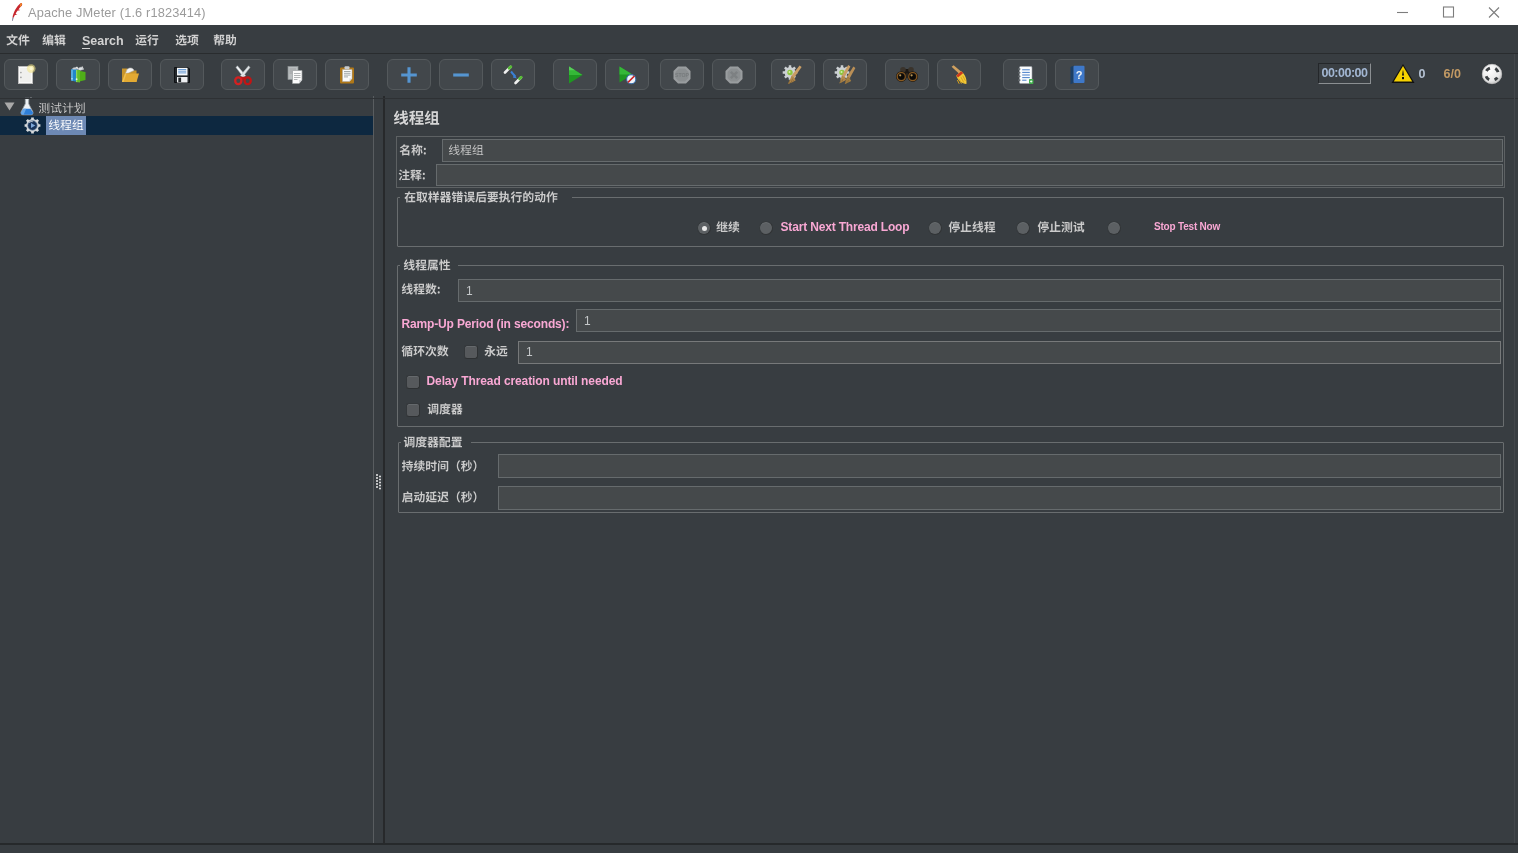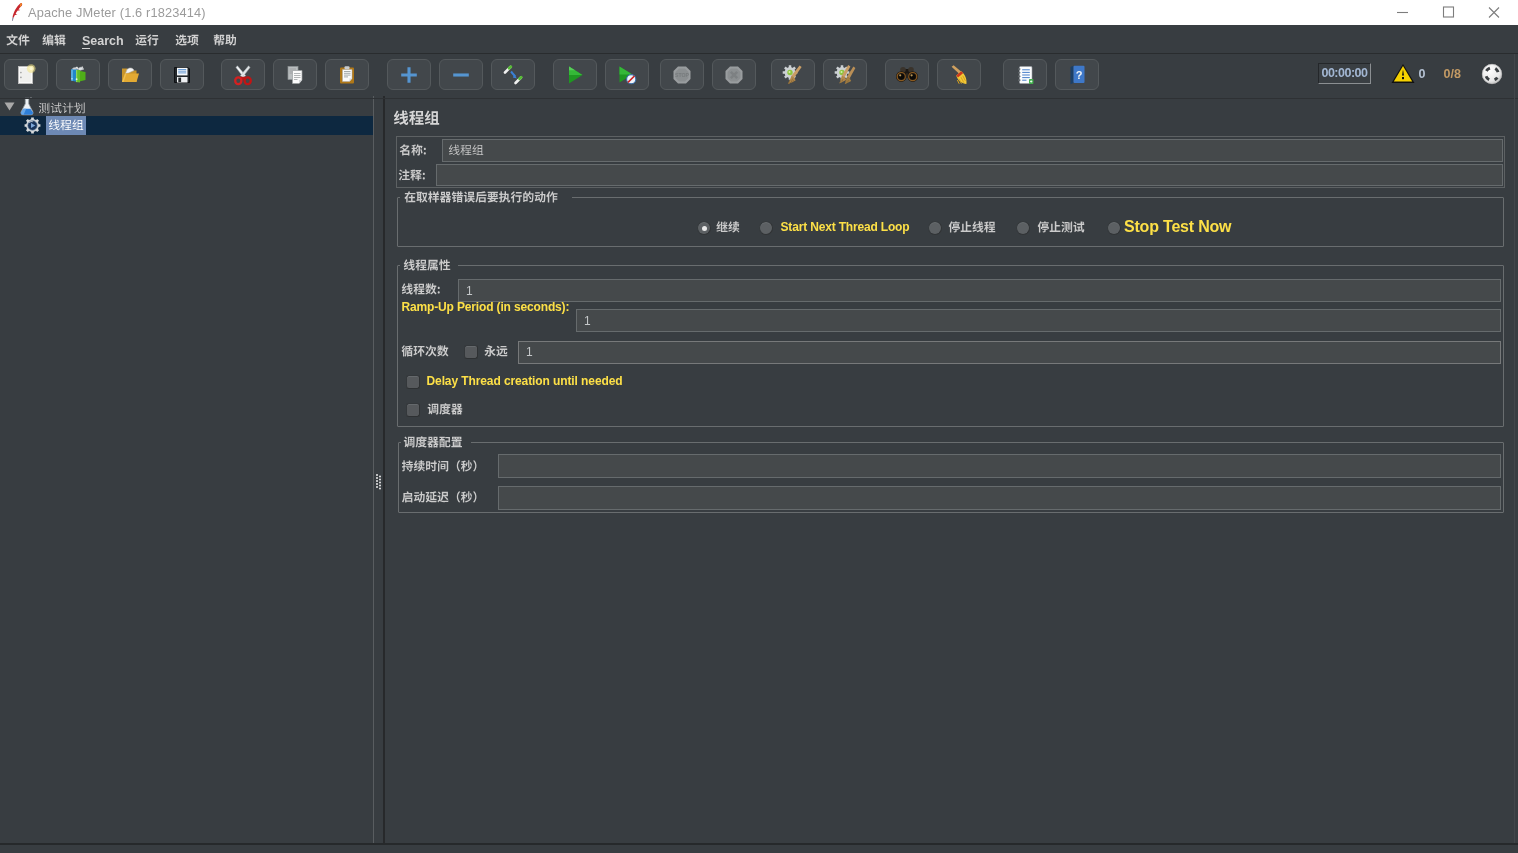--- a/index.html
+++ b/index.html
@@ -1,20 +1,20 @@
 <!DOCTYPE html>
 <html><head><meta charset="utf-8"><style>
 *{margin:0;padding:0;box-sizing:border-box}
 html,body{width:1518px;height:853px;overflow:hidden}
 body{font-family:"Liberation Sans",sans-serif;background:#383d41;position:relative}
 .ab{position:absolute}
 .btn{position:absolute;top:59px;width:44px;height:31px;background:#42474b;border:1px solid #54595c;border-radius:6px}
 .btn svg{position:absolute;left:50%;top:50%;transform:translate(-50%,-50%)}
 .inp{position:absolute;background:#45494b;border:1px solid #666b6d;color:#c4c7c9;font-size:12px;line-height:20px;padding-left:7px}
-.lat{position:absolute;color:#fde047;font-weight:bold;font-size:12px;line-height:14px;white-space:pre}
+.lat{position:absolute;color:#f9a8d4;font-weight:bold;font-size:12px;line-height:14px;white-space:pre}
 .grp{position:absolute;border:1px solid #696d6f;border-radius:1px}
 .cb{position:absolute;width:14px;height:14px;background:#56595c;border-radius:3px;border:1px solid #34383b;border-right-color:#2e3133;border-bottom-color:#2e3133;box-shadow:inset 0 1px 0 #65696c}
 .radio{position:absolute;width:14px;height:14px;border-radius:50%;background:#5c6063;border:1px solid #35393c;border-right-color:#303335;border-bottom-color:#303335;box-shadow:inset 0 1px 0 #696d70}
 </style></head><body>
 
 <div class="ab" style="left:0;top:0;width:1518px;height:25px;background:#ffffff"></div>
 <svg class="ab" style="left:8px;top:2px" width="18" height="21" viewBox="0 0 18 21">
 <path d="M12.6 1.2 C10.8 2.6 8.6 5.2 7.2 7.8 C5.8 10.4 4.9 13.2 4.5 15.4 L5.6 15.8 C5.9 14.9 6.3 13.9 6.9 12.9 C7.6 13.0 8.6 12.8 9.4 12.1 C8.8 12.2 8.1 12.1 7.6 11.8 C8.2 10.7 8.9 9.6 9.7 8.6 C10.5 8.7 11.6 8.4 12.3 7.7 C11.7 7.8 11.0 7.8 10.5 7.5 C11.3 6.4 12.2 5.4 13.0 4.6 C13.6 4.1 14.1 3.2 14.2 2.4 C14.3 1.5 13.6 0.6 12.6 1.2 Z" fill="#c7262d"></path>
 <path d="M13.4 1.1 C13.9 1.5 14.0 2.3 13.6 3.1 L12.1 5.0 C11.4 4.0 12.2 2.0 13.4 1.1 Z" fill="#f69923"></path>
 <path d="M4.5 15.4 L4.2 18.9 L4.7 19.0 L5.6 15.8 Z" fill="#6d6582"></path>
@@ -247,21 +247,21 @@
     </svg>
   </div>
 <div class="ab" style="left:1318px;top:63px;width:53px;height:21px;background:#3a3f43;border-top:1.5px solid #24272a;border-left:1.5px solid #24272a;border-right:1.5px solid #8b8f92;border-bottom:1.5px solid #8b8f92;color:#a3b7d3;font-weight:bold;font-size:12.5px;line-height:18px;text-align:center;letter-spacing:-0.5px">00:00:00</div>
 <svg class="ab" style="left:1390px;top:62px" width="26" height="23" viewBox="0 0 26 23">
 <path d="M13 2 L24.5 21 H1.5 Z" fill="#111"></path>
     <path d="M13 4 L22.2 19.6 H3.8 Z" fill="#f5d100"></path>
 <path d="M13 7.5 L14 13.5 H12 Z" fill="#111"></path>
     <rect x="12" y="15" width="2" height="2.2" fill="#111"></rect>
   </svg>
 <div class="lat" style="left:1418.5px;top:67px;font-size:12.5px;color:#b5c2d3">0</div>
-<div class="lat" style="left:1443.5px;top:67px;font-size:12.5px;color:#c39a64">0/8</div>
+<div class="lat" style="left:1443.5px;top:67px;font-size:12.5px;color:#c39a64">6/0</div>
 <svg class="ab" style="left:1481px;top:63px" width="22" height="22" viewBox="0 0 22 22">
 <defs>
       <radialGradient id="sp" cx="38%" cy="32%" r="75%">
         <stop offset="0" stop-color="#ffffff"></stop>
         <stop offset=".7" stop-color="#e8e8e8"></stop>
         <stop offset="1" stop-color="#b9b9b9"></stop>
       </radialGradient>
     </defs>
 <circle cx="11" cy="11" r="10" fill="url(#sp)"></circle>
 <circle cx="11" cy="11" r="9.7" fill="none" stroke="#b5b5b5" stroke-width=".7"></circle>
@@ -365,35 +365,35 @@
       <path d="M6.0 -6.7H9.3V-6.0H6.0ZM4.7 -7.6V-5.1H10.7V-7.6ZM2.8 -10.2C2.2 -8.4 1.3 -6.7 0.3 -5.6C0.5 -5.3 0.9 -4.5 1.0 -4.2C1.2 -4.4 1.4 -4.7 1.6 -5.0V1.1H3.0V-7.1C3.3 -7.8 3.7 -8.5 3.9 -9.3V-8.1H11.5V-9.3H8.5C8.4 -9.6 8.2 -10.0 8.0 -10.3L6.7 -9.9C6.8 -9.7 6.9 -9.5 7.0 -9.3H3.9L4.1 -9.7ZM3.7 -4.6V-2.4H4.9V-1.7H7.0V-0.4C7.0 -0.2 6.9 -0.2 6.7 -0.2C6.5 -0.2 5.8 -0.2 5.3 -0.2C5.4 0.1 5.6 0.6 5.7 1.0C6.6 1.0 7.3 1.0 7.8 0.9C8.3 0.7 8.4 0.3 8.4 -0.3V-1.7H10.3V-2.4H11.6V-4.6ZM4.9 -2.8V-3.5H10.3V-2.8Z M14.0 -7.7V-1.0H12.5V0.5H23.5V-1.0H19.3V-5.0H22.8V-6.4H19.3V-10.2H17.7V-1.0H15.5V-7.7Z M24.6 -0.9 24.9 0.5C26.0 0.1 27.5 -0.4 28.9 -0.9L28.7 -2.1C27.2 -1.6 25.6 -1.1 24.6 -0.9ZM32.5 -9.3C33.0 -9.0 33.6 -8.5 34.0 -8.2L34.8 -9.0C34.5 -9.3 33.8 -9.8 33.3 -10.1ZM24.9 -5.0C25.1 -5.1 25.4 -5.1 26.4 -5.3C26.0 -4.7 25.7 -4.3 25.5 -4.1C25.1 -3.6 24.8 -3.4 24.5 -3.3C24.7 -2.9 24.9 -2.3 25.0 -2.0C25.3 -2.2 25.8 -2.4 28.7 -2.9C28.7 -3.2 28.7 -3.8 28.7 -4.1L26.8 -3.8C27.7 -4.8 28.5 -5.9 29.1 -7.0L27.9 -7.8C27.7 -7.3 27.5 -6.9 27.2 -6.5L26.2 -6.4C26.9 -7.3 27.6 -8.5 28.0 -9.5L26.7 -10.2C26.2 -8.8 25.4 -7.4 25.2 -7.0C24.9 -6.6 24.7 -6.4 24.4 -6.3C24.6 -5.9 24.8 -5.2 24.9 -5.0ZM34.3 -4.2C34.0 -3.6 33.5 -3.1 33.0 -2.7C32.9 -3.1 32.8 -3.6 32.7 -4.2L35.5 -4.7L35.2 -6.0L32.5 -5.5L32.4 -6.6L35.1 -7.0L34.9 -8.3L32.3 -7.9C32.3 -8.7 32.3 -9.5 32.3 -10.2H30.9C30.9 -9.4 30.9 -8.5 30.9 -7.7L29.2 -7.4L29.4 -6.1L31.0 -6.4L31.1 -5.2L28.9 -4.8L29.2 -3.6L31.3 -3.9C31.4 -3.1 31.6 -2.4 31.8 -1.7C30.8 -1.1 29.7 -0.6 28.5 -0.3C28.8 0.0 29.2 0.5 29.4 0.9C30.4 0.5 31.4 0.1 32.3 -0.5C32.7 0.5 33.3 1.1 34.1 1.1C35.1 1.1 35.5 0.7 35.7 -0.8C35.4 -1.0 35.0 -1.3 34.7 -1.6C34.6 -0.6 34.5 -0.3 34.3 -0.3C34.0 -0.3 33.7 -0.7 33.4 -1.3C34.3 -2.0 35.0 -2.8 35.6 -3.7Z M42.8 -8.5H45.6V-6.9H42.8ZM41.5 -9.7V-5.7H47.0V-9.7ZM41.4 -2.7V-1.5H43.5V-0.4H40.7V0.8H47.6V-0.4H45.0V-1.5H47.1V-2.7H45.0V-3.7H47.4V-4.9H41.1V-3.7H43.5V-2.7ZM40.1 -10.1C39.2 -9.7 37.7 -9.3 36.3 -9.1C36.5 -8.8 36.7 -8.3 36.8 -8.0C37.2 -8.0 37.7 -8.1 38.2 -8.2V-6.8H36.5V-5.5H38.0C37.6 -4.3 36.9 -3.0 36.2 -2.2C36.5 -1.9 36.8 -1.3 36.9 -0.9C37.4 -1.5 37.8 -2.3 38.2 -3.3V1.1H39.6V-3.6C39.9 -3.2 40.2 -2.7 40.3 -2.4L41.2 -3.6C40.9 -3.8 39.9 -4.9 39.6 -5.1V-5.5H40.9V-6.8H39.6V-8.5C40.1 -8.6 40.6 -8.8 41.1 -9.0Z" fill="#cbcbcb"></path>
     </svg>
   </div>
 <div class="radio" style="left:1016px;top:220.5px"></div>
 <div style="position:absolute;left:1036.5px;top:221.2px;width:48px;height:13px">
     <svg width="48" height="13" viewBox="0 -10.56 48.00 13.20" style="position:absolute">
       <path d="M6.0 -6.7H9.3V-6.0H6.0ZM4.7 -7.6V-5.1H10.7V-7.6ZM2.8 -10.2C2.2 -8.4 1.3 -6.7 0.3 -5.6C0.5 -5.3 0.9 -4.5 1.0 -4.2C1.2 -4.4 1.4 -4.7 1.6 -5.0V1.1H3.0V-7.1C3.3 -7.8 3.7 -8.5 3.9 -9.3V-8.1H11.5V-9.3H8.5C8.4 -9.6 8.2 -10.0 8.0 -10.3L6.7 -9.9C6.8 -9.7 6.9 -9.5 7.0 -9.3H3.9L4.1 -9.7ZM3.7 -4.6V-2.4H4.9V-1.7H7.0V-0.4C7.0 -0.2 6.9 -0.2 6.7 -0.2C6.5 -0.2 5.8 -0.2 5.3 -0.2C5.4 0.1 5.6 0.6 5.7 1.0C6.6 1.0 7.3 1.0 7.8 0.9C8.3 0.7 8.4 0.3 8.4 -0.3V-1.7H10.3V-2.4H11.6V-4.6ZM4.9 -2.8V-3.5H10.3V-2.8Z M14.0 -7.7V-1.0H12.5V0.5H23.5V-1.0H19.3V-5.0H22.8V-6.4H19.3V-10.2H17.7V-1.0H15.5V-7.7Z M27.7 -9.6V-1.7H28.7V-8.5H30.8V-1.7H31.9V-9.6ZM34.2 -10.0V-0.4C34.2 -0.2 34.1 -0.1 33.9 -0.1C33.7 -0.1 33.2 -0.1 32.6 -0.1C32.7 0.2 32.9 0.7 32.9 1.0C33.8 1.0 34.4 1.0 34.8 0.8C35.2 0.6 35.3 0.3 35.3 -0.4V-10.0ZM32.5 -9.1V-1.7H33.6V-9.1ZM24.8 -9.0C25.5 -8.7 26.4 -8.1 26.8 -7.8L27.6 -8.9C27.2 -9.3 26.3 -9.8 25.6 -10.1ZM24.3 -5.8C25.0 -5.5 25.9 -4.9 26.3 -4.6L27.2 -5.7C26.7 -6.1 25.8 -6.6 25.2 -6.9ZM24.5 0.2 25.8 0.9C26.3 -0.2 26.8 -1.6 27.3 -2.9L26.1 -3.7C25.6 -2.3 25.0 -0.7 24.5 0.2ZM29.2 -7.9V-3.3C29.2 -1.9 29.0 -0.6 27.2 0.2C27.3 0.4 27.7 0.8 27.8 1.1C28.9 0.6 29.5 -0.1 29.8 -0.9C30.4 -0.3 31.0 0.5 31.3 1.0L32.2 0.4C31.9 -0.1 31.2 -0.9 30.7 -1.5L29.9 -1.0C30.2 -1.7 30.3 -2.5 30.3 -3.3V-7.9Z M37.2 -9.2C37.8 -8.6 38.6 -7.8 39.0 -7.2L40.0 -8.2C39.6 -8.7 38.7 -9.5 38.1 -10.0ZM40.6 -5.1V-3.8H41.5V-1.2L40.8 -1.0L40.8 -1.1C40.7 -1.3 40.5 -1.9 40.4 -2.3L39.4 -1.6V-6.5H36.6V-5.1H38.0V-1.5C38.0 -0.9 37.6 -0.6 37.4 -0.4C37.6 -0.1 37.9 0.5 38.0 0.9C38.2 0.6 38.6 0.4 40.4 -0.8L40.7 0.4C41.8 0.1 43.1 -0.3 44.3 -0.6L44.1 -1.9L42.9 -1.6V-3.8H43.8V-5.1ZM43.9 -10.1 43.9 -7.9H40.2V-6.5H44.0C44.2 -1.8 44.7 1.0 46.3 1.0C46.8 1.0 47.4 0.5 47.7 -1.8C47.5 -1.9 46.8 -2.3 46.6 -2.6C46.6 -1.5 46.5 -0.9 46.3 -0.9C45.9 -1.0 45.6 -3.3 45.4 -6.5H47.6V-7.9H46.7L47.6 -8.5C47.4 -8.9 46.8 -9.6 46.4 -10.1L45.4 -9.5C45.8 -9.0 46.3 -8.4 46.5 -7.9H45.4C45.4 -8.6 45.4 -9.3 45.4 -10.1Z" fill="#cbcbcb"></path>
     </svg>
   </div>
 <div class="radio" style="left:1106.5px;top:220.5px"></div>
-<div class="lat" style="left:1124px;top:220.2px;font-size:16px;letter-spacing:-0.2px">Stop Test Now</div>
+<div class="lat" style="left:1154px;top:220.2px;font-size:10px;letter-spacing:-0.2px">Stop Test Now</div>
 <div class="grp" style="left:397px;top:265px;width:1107px;height:162px"></div>
 <div class="ab" style="left:400px;top:258px;width:58px;height:14px;background:#383d41"></div>
 <div style="position:absolute;left:402.5px;top:259.2px;width:48px;height:13px">
     <svg width="48" height="13" viewBox="0 -10.56 48.00 13.20" style="position:absolute">
       <path d="M0.6 -0.9 0.9 0.5C2.0 0.1 3.5 -0.4 4.9 -0.9L4.7 -2.1C3.2 -1.6 1.6 -1.1 0.6 -0.9ZM8.5 -9.3C9.0 -9.0 9.6 -8.5 10.0 -8.2L10.8 -9.0C10.5 -9.3 9.8 -9.8 9.3 -10.1ZM0.9 -5.0C1.1 -5.1 1.4 -5.1 2.4 -5.3C2.0 -4.7 1.7 -4.3 1.5 -4.1C1.1 -3.6 0.8 -3.4 0.5 -3.3C0.7 -2.9 0.9 -2.3 1.0 -2.0C1.3 -2.2 1.8 -2.4 4.7 -2.9C4.7 -3.2 4.7 -3.8 4.7 -4.1L2.8 -3.8C3.7 -4.8 4.5 -5.9 5.1 -7.0L3.9 -7.8C3.7 -7.3 3.5 -6.9 3.2 -6.5L2.2 -6.4C2.9 -7.3 3.6 -8.5 4.0 -9.5L2.7 -10.2C2.2 -8.8 1.4 -7.4 1.2 -7.0C0.9 -6.6 0.7 -6.4 0.4 -6.3C0.6 -5.9 0.8 -5.2 0.9 -5.0ZM10.3 -4.2C10.0 -3.6 9.5 -3.1 9.0 -2.7C8.9 -3.1 8.8 -3.6 8.7 -4.2L11.5 -4.7L11.2 -6.0L8.5 -5.5L8.4 -6.6L11.1 -7.0L10.9 -8.3L8.3 -7.9C8.3 -8.7 8.3 -9.5 8.3 -10.2H6.9C6.9 -9.4 6.9 -8.5 6.9 -7.7L5.2 -7.4L5.4 -6.1L7.0 -6.4L7.1 -5.2L4.9 -4.8L5.2 -3.6L7.3 -3.9C7.4 -3.1 7.6 -2.4 7.8 -1.7C6.8 -1.1 5.7 -0.6 4.5 -0.3C4.8 0.0 5.2 0.5 5.4 0.9C6.4 0.5 7.4 0.1 8.3 -0.5C8.7 0.5 9.3 1.1 10.1 1.1C11.1 1.1 11.5 0.7 11.7 -0.8C11.4 -1.0 11.0 -1.3 10.7 -1.6C10.6 -0.6 10.5 -0.3 10.3 -0.3C10.0 -0.3 9.7 -0.7 9.4 -1.3C10.3 -2.0 11.0 -2.8 11.6 -3.7Z M18.8 -8.5H21.6V-6.9H18.8ZM17.5 -9.7V-5.7H23.0V-9.7ZM17.4 -2.7V-1.5H19.5V-0.4H16.7V0.8H23.6V-0.4H21.0V-1.5H23.1V-2.7H21.0V-3.7H23.4V-4.9H17.1V-3.7H19.5V-2.7ZM16.1 -10.1C15.2 -9.7 13.7 -9.3 12.3 -9.1C12.5 -8.8 12.7 -8.3 12.8 -8.0C13.2 -8.0 13.7 -8.1 14.2 -8.2V-6.8H12.5V-5.5H14.0C13.6 -4.3 12.9 -3.0 12.2 -2.2C12.5 -1.9 12.8 -1.3 12.9 -0.9C13.4 -1.5 13.8 -2.3 14.2 -3.3V1.1H15.6V-3.6C15.9 -3.2 16.2 -2.7 16.3 -2.4L17.2 -3.6C16.9 -3.8 15.9 -4.9 15.6 -5.1V-5.5H16.9V-6.8H15.6V-8.5C16.1 -8.6 16.6 -8.8 17.1 -9.0Z M27.0 -8.6H33.4V-7.9H27.0ZM25.5 -9.7V-6.2C25.5 -4.2 25.4 -1.5 24.3 0.3C24.6 0.4 25.3 0.8 25.5 1.0C26.8 -1.0 27.0 -4.1 27.0 -6.2V-6.9H34.8V-9.7ZM28.9 -4.3H30.3V-3.7H28.9ZM31.6 -4.3H33.1V-3.7H31.6ZM33.6 -6.8C32.2 -6.5 29.6 -6.3 27.4 -6.3C27.6 -6.1 27.7 -5.7 27.7 -5.4C28.5 -5.4 29.4 -5.4 30.3 -5.5V-5.1H27.6V-2.9H30.3V-2.5H27.1V1.1H28.5V-1.5H30.3V-0.8L28.7 -0.8L28.8 0.2L32.5 0.0L32.6 0.5L32.8 0.4C32.9 0.6 33.0 0.9 33.1 1.1C33.7 1.1 34.2 1.1 34.5 0.9C34.9 0.8 35.0 0.5 35.0 -0.0V-2.5H31.6V-2.9H34.5V-5.1H31.6V-5.6C32.7 -5.7 33.6 -5.8 34.4 -6.0ZM32.0 -1.2 32.2 -0.9 31.6 -0.9V-1.5H33.7V-0.0C33.7 0.1 33.6 0.1 33.5 0.1H33.5C33.4 -0.3 33.1 -1.0 32.9 -1.5Z M40.1 -0.7V0.7H47.6V-0.7H44.7V-3.1H46.9V-4.4H44.7V-6.4H47.2V-7.8H44.7V-10.1H43.3V-7.8H42.3C42.4 -8.3 42.5 -8.9 42.6 -9.4L41.2 -9.6C41.1 -8.6 40.9 -7.6 40.6 -6.7C40.4 -7.2 40.2 -7.8 39.9 -8.2L39.2 -7.9V-10.2H37.8V-7.7L36.8 -7.9C36.7 -6.9 36.5 -5.5 36.2 -4.7L37.3 -4.4C37.5 -5.2 37.7 -6.5 37.8 -7.5V1.1H39.2V-7.2C39.4 -6.7 39.6 -6.1 39.7 -5.8L40.4 -6.1C40.2 -5.8 40.1 -5.6 40.0 -5.4C40.3 -5.3 41.0 -4.9 41.3 -4.7C41.5 -5.2 41.8 -5.8 42.0 -6.4H43.3V-4.4H41.0V-3.1H43.3V-0.7Z" fill="#cbcbcb"></path>
     </svg>
   </div>
 <div style="position:absolute;left:401px;top:283.0px;width:40px;height:13px">
     <svg width="40" height="13" viewBox="0 -10.56 39.90 13.20" style="position:absolute">
       <path d="M0.6 -0.9 0.9 0.5C2.0 0.1 3.5 -0.4 4.9 -0.9L4.7 -2.1C3.2 -1.6 1.6 -1.1 0.6 -0.9ZM8.5 -9.3C9.0 -9.0 9.6 -8.5 10.0 -8.2L10.8 -9.0C10.5 -9.3 9.8 -9.8 9.3 -10.1ZM0.9 -5.0C1.1 -5.1 1.4 -5.1 2.4 -5.3C2.0 -4.7 1.7 -4.3 1.5 -4.1C1.1 -3.6 0.8 -3.4 0.5 -3.3C0.7 -2.9 0.9 -2.3 1.0 -2.0C1.3 -2.2 1.8 -2.4 4.7 -2.9C4.7 -3.2 4.7 -3.8 4.7 -4.1L2.8 -3.8C3.7 -4.8 4.5 -5.9 5.1 -7.0L3.9 -7.8C3.7 -7.3 3.5 -6.9 3.2 -6.5L2.2 -6.4C2.9 -7.3 3.6 -8.5 4.0 -9.5L2.7 -10.2C2.2 -8.8 1.4 -7.4 1.2 -7.0C0.9 -6.6 0.7 -6.4 0.4 -6.3C0.6 -5.9 0.8 -5.2 0.9 -5.0ZM10.3 -4.2C10.0 -3.6 9.5 -3.1 9.0 -2.7C8.9 -3.1 8.8 -3.6 8.7 -4.2L11.5 -4.7L11.2 -6.0L8.5 -5.5L8.4 -6.6L11.1 -7.0L10.9 -8.3L8.3 -7.9C8.3 -8.7 8.3 -9.5 8.3 -10.2H6.9C6.9 -9.4 6.9 -8.5 6.9 -7.7L5.2 -7.4L5.4 -6.1L7.0 -6.4L7.1 -5.2L4.9 -4.8L5.2 -3.6L7.3 -3.9C7.4 -3.1 7.6 -2.4 7.8 -1.7C6.8 -1.1 5.7 -0.6 4.5 -0.3C4.8 0.0 5.2 0.5 5.4 0.9C6.4 0.5 7.4 0.1 8.3 -0.5C8.7 0.5 9.3 1.1 10.1 1.1C11.1 1.1 11.5 0.7 11.7 -0.8C11.4 -1.0 11.0 -1.3 10.7 -1.6C10.6 -0.6 10.5 -0.3 10.3 -0.3C10.0 -0.3 9.7 -0.7 9.4 -1.3C10.3 -2.0 11.0 -2.8 11.6 -3.7Z M18.8 -8.5H21.6V-6.9H18.8ZM17.5 -9.7V-5.7H23.0V-9.7ZM17.4 -2.7V-1.5H19.5V-0.4H16.7V0.8H23.6V-0.4H21.0V-1.5H23.1V-2.7H21.0V-3.7H23.4V-4.9H17.1V-3.7H19.5V-2.7ZM16.1 -10.1C15.2 -9.7 13.7 -9.3 12.3 -9.1C12.5 -8.8 12.7 -8.3 12.8 -8.0C13.2 -8.0 13.7 -8.1 14.2 -8.2V-6.8H12.5V-5.5H14.0C13.6 -4.3 12.9 -3.0 12.2 -2.2C12.5 -1.9 12.8 -1.3 12.9 -0.9C13.4 -1.5 13.8 -2.3 14.2 -3.3V1.1H15.6V-3.6C15.9 -3.2 16.2 -2.7 16.3 -2.4L17.2 -3.6C16.9 -3.8 15.9 -4.9 15.6 -5.1V-5.5H16.9V-6.8H15.6V-8.5C16.1 -8.6 16.6 -8.8 17.1 -9.0Z M29.1 -10.1C28.9 -9.6 28.6 -8.9 28.3 -8.5L29.2 -8.1C29.5 -8.5 29.9 -9.0 30.3 -9.6ZM28.5 -2.9C28.3 -2.4 28.0 -2.1 27.7 -1.7L26.7 -2.2L27.0 -2.9ZM25.0 -1.8C25.5 -1.5 26.1 -1.3 26.7 -1.0C26.0 -0.5 25.2 -0.2 24.3 -0.0C24.6 0.2 24.8 0.7 25.0 1.0C26.0 0.7 27.0 0.3 27.8 -0.3C28.2 -0.1 28.5 0.1 28.7 0.3L29.6 -0.6C29.4 -0.8 29.1 -1.0 28.7 -1.2C29.4 -1.8 29.8 -2.7 30.1 -3.8L29.3 -4.1L29.1 -4.0H27.6L27.8 -4.5L26.5 -4.7C26.4 -4.5 26.4 -4.3 26.2 -4.0H24.7V-2.9H25.6C25.4 -2.4 25.2 -2.1 25.0 -1.8ZM24.8 -9.6C25.1 -9.1 25.4 -8.5 25.5 -8.1H24.5V-6.9H26.3C25.7 -6.3 25.0 -5.8 24.3 -5.5C24.5 -5.3 24.8 -4.8 25.0 -4.5C25.6 -4.8 26.2 -5.3 26.8 -5.9V-4.8H28.1V-6.1C28.6 -5.7 29.1 -5.3 29.3 -5.1L30.1 -6.1C29.9 -6.2 29.2 -6.6 28.6 -6.9H30.4V-8.1H28.1V-10.2H26.8V-8.1H25.6L26.6 -8.5C26.5 -8.9 26.1 -9.5 25.8 -10.0ZM31.3 -10.2C31.1 -8.0 30.5 -6.0 29.6 -4.7C29.9 -4.5 30.4 -4.0 30.6 -3.8C30.8 -4.1 31.1 -4.5 31.2 -4.9C31.5 -4.0 31.8 -3.1 32.1 -2.4C31.5 -1.3 30.6 -0.6 29.4 -0.0C29.6 0.2 30.0 0.8 30.1 1.1C31.3 0.6 32.1 -0.2 32.8 -1.1C33.3 -0.2 34.0 0.5 34.8 1.0C35.1 0.6 35.5 0.1 35.8 -0.2C34.9 -0.7 34.2 -1.4 33.6 -2.4C34.2 -3.5 34.5 -5.0 34.8 -6.6H35.5V-8.0H32.3C32.4 -8.6 32.6 -9.3 32.7 -10.0ZM33.4 -6.6C33.3 -5.6 33.1 -4.7 32.8 -3.9C32.5 -4.8 32.3 -5.7 32.1 -6.6Z M38.0 -4.4C38.6 -4.4 39.0 -4.9 39.0 -5.5C39.0 -6.2 38.6 -6.7 38.0 -6.7C37.3 -6.7 36.9 -6.2 36.9 -5.5C36.9 -4.9 37.3 -4.4 38.0 -4.4ZM38.0 0.2C38.6 0.2 39.0 -0.3 39.0 -1.0C39.0 -1.6 38.6 -2.1 38.0 -2.1C37.3 -2.1 36.9 -1.6 36.9 -1.0C36.9 -0.3 37.3 0.2 38.0 0.2Z" fill="#cbcbcb"></path>
     </svg>
   </div>
 <div class="inp" style="left:458px;top:278.5px;width:1043px;height:23.5px;line-height:22px">1</div>
-<div class="lat" style="left:401.5px;top:300px;font-size:12px;letter-spacing:-0.15px">Ramp-Up Period (in seconds):</div>
+<div class="lat" style="left:401.5px;top:317px;font-size:12px;letter-spacing:-0.15px">Ramp-Up Period (in seconds):</div>
 <div class="inp" style="left:576px;top:308.5px;width:925px;height:23.5px;line-height:22px">1</div>
 <div style="position:absolute;left:400.5px;top:344.6px;width:48px;height:13px">
     <svg width="48" height="13" viewBox="0 -10.56 48.00 13.20" style="position:absolute">
       <path d="M2.3 -10.2C1.9 -9.4 1.1 -8.3 0.3 -7.7C0.5 -7.5 0.9 -6.9 1.0 -6.6C2.0 -7.4 3.0 -8.6 3.6 -9.7ZM5.8 -5.2V1.1H7.1V0.6H9.6V1.1H11.0V-5.2H8.9L9.0 -6.2H11.6V-7.4H9.1L9.2 -8.7C9.8 -8.8 10.5 -8.9 11.0 -9.1L10.0 -10.1C8.5 -9.7 6.1 -9.4 4.0 -9.3V-5.3C4.0 -3.6 4.0 -1.1 3.4 0.5C3.7 0.7 4.3 1.0 4.5 1.3C5.3 -0.6 5.3 -3.3 5.3 -5.3V-6.2H7.7L7.6 -5.2ZM5.3 -8.2C6.1 -8.3 6.9 -8.4 7.7 -8.5L7.7 -7.4H5.3ZM2.7 -7.5C2.1 -6.5 1.1 -5.4 0.2 -4.6C0.5 -4.3 0.8 -3.5 0.9 -3.2C1.2 -3.4 1.4 -3.7 1.7 -4.0V1.1H3.0V-5.7C3.3 -6.1 3.6 -6.6 3.9 -7.1ZM7.1 -2.6H9.6V-2.0H7.1ZM7.1 -3.5V-4.1H9.6V-3.5ZM7.1 -0.5V-1.1H9.6V-0.5Z M12.3 -1.5 12.6 -0.2C13.7 -0.5 15.0 -1.0 16.3 -1.4L16.1 -2.7L15.0 -2.3V-4.7H15.9V-6.0H15.0V-8.2H16.2V-9.5H12.4V-8.2H13.7V-6.0H12.6V-4.7H13.7V-1.9ZM16.7 -9.5V-8.2H19.4C18.7 -6.2 17.5 -4.4 16.2 -3.3C16.5 -3.0 17.0 -2.4 17.3 -2.1C17.9 -2.7 18.5 -3.4 19.0 -4.3V1.1H20.5V-5.2C21.2 -4.2 22.0 -3.1 22.4 -2.4L23.6 -3.2C23.1 -4.1 22.0 -5.4 21.2 -6.4L20.5 -5.9V-6.8C20.7 -7.3 20.8 -7.7 21.0 -8.2H23.5V-9.5Z M24.5 -8.3C25.3 -7.9 26.4 -7.1 26.9 -6.6L27.8 -7.8C27.3 -8.3 26.2 -9.0 25.3 -9.4ZM24.3 -1.0 25.7 -0.0C26.4 -1.2 27.2 -2.5 27.9 -3.8L26.7 -4.8C26.0 -3.4 25.0 -1.9 24.3 -1.0ZM29.2 -10.2C28.9 -8.2 28.2 -6.3 27.2 -5.2C27.5 -5.0 28.3 -4.6 28.6 -4.4C29.1 -5.0 29.5 -5.9 29.9 -6.9H33.6C33.4 -6.1 33.2 -5.4 32.9 -4.9C33.3 -4.7 33.9 -4.5 34.2 -4.3C34.6 -5.2 35.1 -6.5 35.4 -7.8L34.4 -8.4L34.1 -8.3H30.4C30.6 -8.8 30.7 -9.4 30.8 -9.9ZM30.6 -6.5V-5.8C30.6 -4.2 30.3 -1.6 26.9 0.0C27.3 0.3 27.8 0.8 28.0 1.2C30.0 0.2 31.0 -1.1 31.5 -2.4C32.2 -0.9 33.2 0.3 34.8 1.0C35.0 0.6 35.4 -0.0 35.7 -0.3C33.7 -1.0 32.6 -2.7 32.1 -4.9C32.1 -5.2 32.1 -5.5 32.1 -5.7V-6.5Z M41.1 -10.1C40.9 -9.6 40.6 -8.9 40.3 -8.5L41.2 -8.1C41.5 -8.5 41.9 -9.0 42.3 -9.6ZM40.5 -2.9C40.3 -2.4 40.0 -2.1 39.7 -1.7L38.7 -2.2L39.0 -2.9ZM37.0 -1.8C37.5 -1.5 38.1 -1.3 38.7 -1.0C38.0 -0.5 37.2 -0.2 36.3 -0.0C36.6 0.2 36.8 0.7 37.0 1.0C38.0 0.7 39.0 0.3 39.8 -0.3C40.2 -0.1 40.5 0.1 40.7 0.3L41.6 -0.6C41.4 -0.8 41.1 -1.0 40.7 -1.2C41.4 -1.8 41.8 -2.7 42.1 -3.8L41.3 -4.1L41.1 -4.0H39.6L39.8 -4.5L38.5 -4.7C38.4 -4.5 38.4 -4.3 38.2 -4.0H36.7V-2.9H37.6C37.4 -2.4 37.2 -2.1 37.0 -1.8ZM36.8 -9.6C37.1 -9.1 37.4 -8.5 37.5 -8.1H36.5V-6.9H38.3C37.7 -6.3 37.0 -5.8 36.3 -5.5C36.5 -5.3 36.8 -4.8 37.0 -4.5C37.6 -4.8 38.2 -5.3 38.8 -5.9V-4.8H40.1V-6.1C40.6 -5.7 41.1 -5.3 41.3 -5.1L42.1 -6.1C41.9 -6.2 41.2 -6.6 40.6 -6.9H42.4V-8.1H40.1V-10.2H38.8V-8.1H37.6L38.6 -8.5C38.5 -8.9 38.1 -9.5 37.8 -10.0ZM43.3 -10.2C43.1 -8.0 42.5 -6.0 41.6 -4.7C41.9 -4.5 42.4 -4.0 42.6 -3.8C42.8 -4.1 43.1 -4.5 43.2 -4.9C43.5 -4.0 43.8 -3.1 44.1 -2.4C43.5 -1.3 42.6 -0.6 41.4 -0.0C41.6 0.2 42.0 0.8 42.1 1.1C43.3 0.6 44.1 -0.2 44.8 -1.1C45.3 -0.2 46.0 0.5 46.8 1.0C47.1 0.6 47.5 0.1 47.8 -0.2C46.9 -0.7 46.2 -1.4 45.6 -2.4C46.2 -3.5 46.5 -5.0 46.8 -6.6H47.5V-8.0H44.3C44.4 -8.6 44.6 -9.3 44.7 -10.0ZM45.4 -6.6C45.3 -5.6 45.1 -4.7 44.8 -3.9C44.5 -4.8 44.3 -5.7 44.1 -6.6Z" fill="#cbcbcb"></path>
     </svg>
   </div>
 <div class="cb" style="left:463.5px;top:344.5px"></div>
 <div style="position:absolute;left:483.5px;top:345.0px;width:24px;height:13px">
     <svg width="24" height="13" viewBox="0 -10.56 24.00 13.20" style="position:absolute">
       <path d="M0.6 -5.4V-4.0H3.0C2.4 -2.6 1.5 -1.4 0.3 -0.7C0.7 -0.5 1.2 0.0 1.5 0.3C3.0 -0.6 4.2 -2.5 4.8 -5.0L3.8 -5.4L3.6 -5.4ZM3.2 -9.0C4.3 -8.7 5.7 -8.2 6.7 -7.8H2.3V-6.4H5.3V-0.6C5.3 -0.4 5.2 -0.4 5.0 -0.4C4.8 -0.3 4.0 -0.3 3.4 -0.4C3.6 0.0 3.9 0.6 3.9 1.1C4.9 1.1 5.7 1.0 6.2 0.8C6.7 0.6 6.8 0.2 6.8 -0.6V-3.3C7.7 -1.7 9.0 -0.4 10.7 0.4C10.9 -0.0 11.4 -0.6 11.7 -0.9C10.3 -1.4 9.2 -2.3 8.4 -3.5C9.3 -4.1 10.4 -5.0 11.3 -5.8L10.0 -6.8C9.4 -6.1 8.5 -5.3 7.7 -4.6C7.3 -5.3 7.1 -6.0 6.8 -6.7V-7.7C7.1 -7.6 7.4 -7.5 7.6 -7.3L8.4 -8.7C7.3 -9.2 5.3 -9.9 3.9 -10.2Z M12.7 -8.8C13.3 -8.2 14.3 -7.5 14.8 -7.1L15.7 -8.1C15.2 -8.6 14.2 -9.2 13.6 -9.7ZM16.6 -9.5V-8.2H22.6V-9.5ZM15.3 -6.1H12.4V-4.8H13.9V-1.4C13.4 -1.1 12.8 -0.7 12.3 -0.2L13.3 1.1C13.8 0.4 14.4 -0.4 14.7 -0.4C15.0 -0.4 15.4 -0.0 15.9 0.3C16.7 0.8 17.7 0.9 19.2 0.9C20.5 0.9 22.4 0.8 23.3 0.8C23.3 0.4 23.6 -0.3 23.7 -0.7C22.5 -0.5 20.5 -0.4 19.2 -0.4C17.9 -0.4 16.8 -0.5 16.1 -1.0C15.7 -1.2 15.5 -1.3 15.3 -1.5ZM15.8 -6.9V-5.6H17.6C17.4 -3.9 17.1 -2.8 15.4 -2.1C15.7 -1.9 16.1 -1.3 16.2 -1.0C18.4 -1.9 18.8 -3.4 19.0 -5.6H19.9V-2.9C19.9 -1.6 20.1 -1.2 21.2 -1.2C21.5 -1.2 21.9 -1.2 22.2 -1.2C23.0 -1.2 23.4 -1.7 23.5 -3.3C23.1 -3.4 22.6 -3.6 22.3 -3.8C22.3 -2.7 22.2 -2.5 22.0 -2.5C21.9 -2.5 21.6 -2.5 21.5 -2.5C21.3 -2.5 21.2 -2.5 21.2 -2.9V-5.6H23.4V-6.9Z" fill="#cbcbcb"></path>

